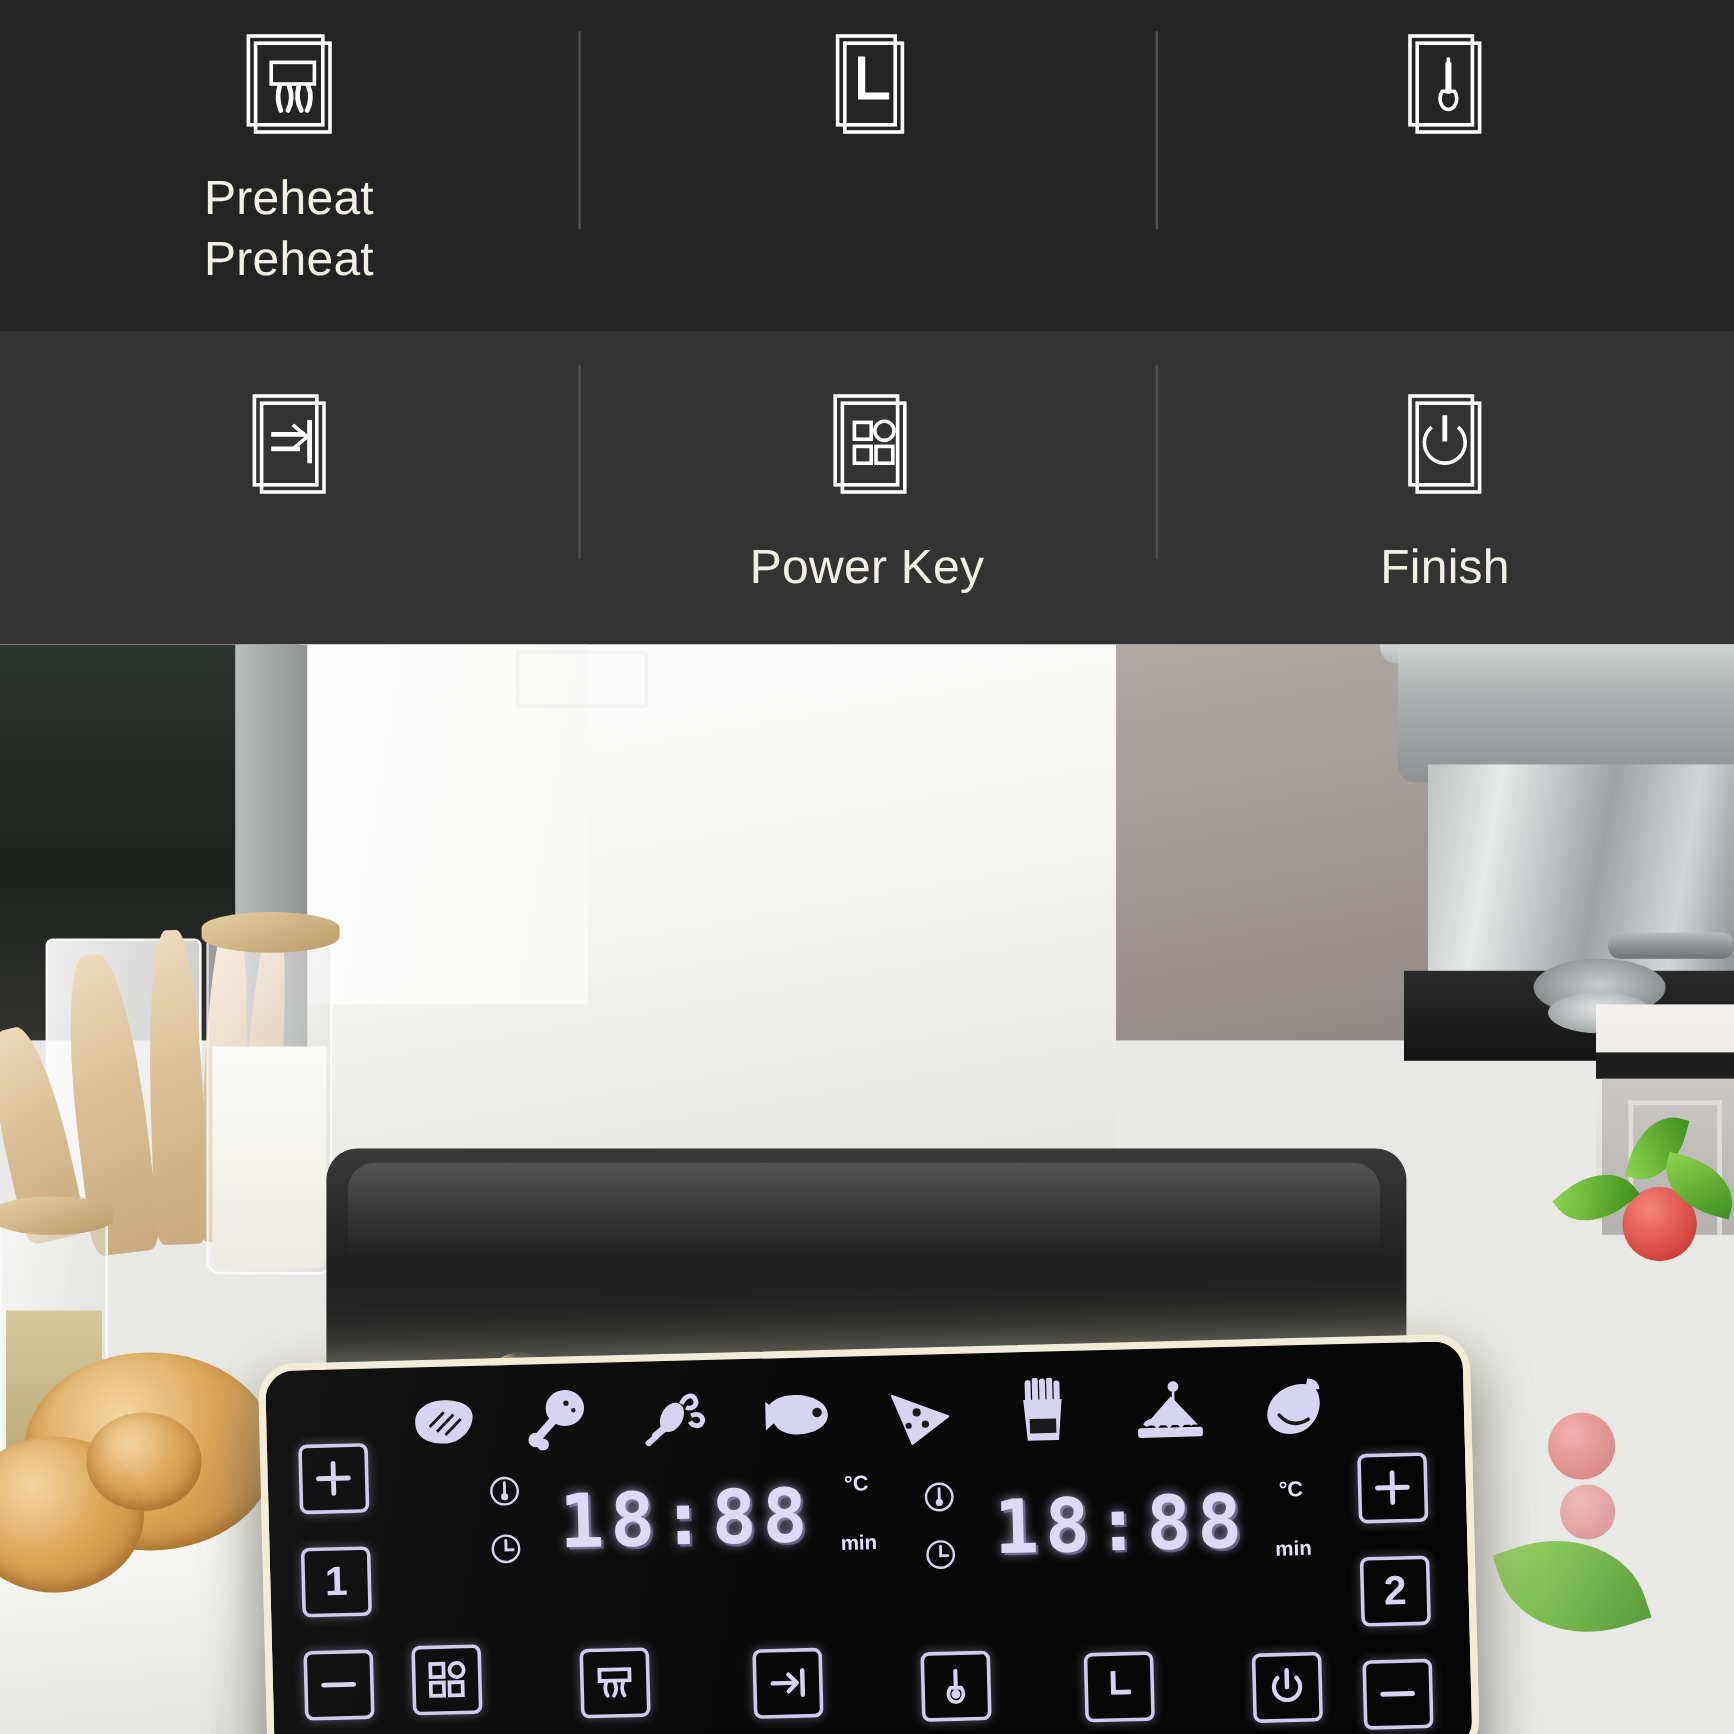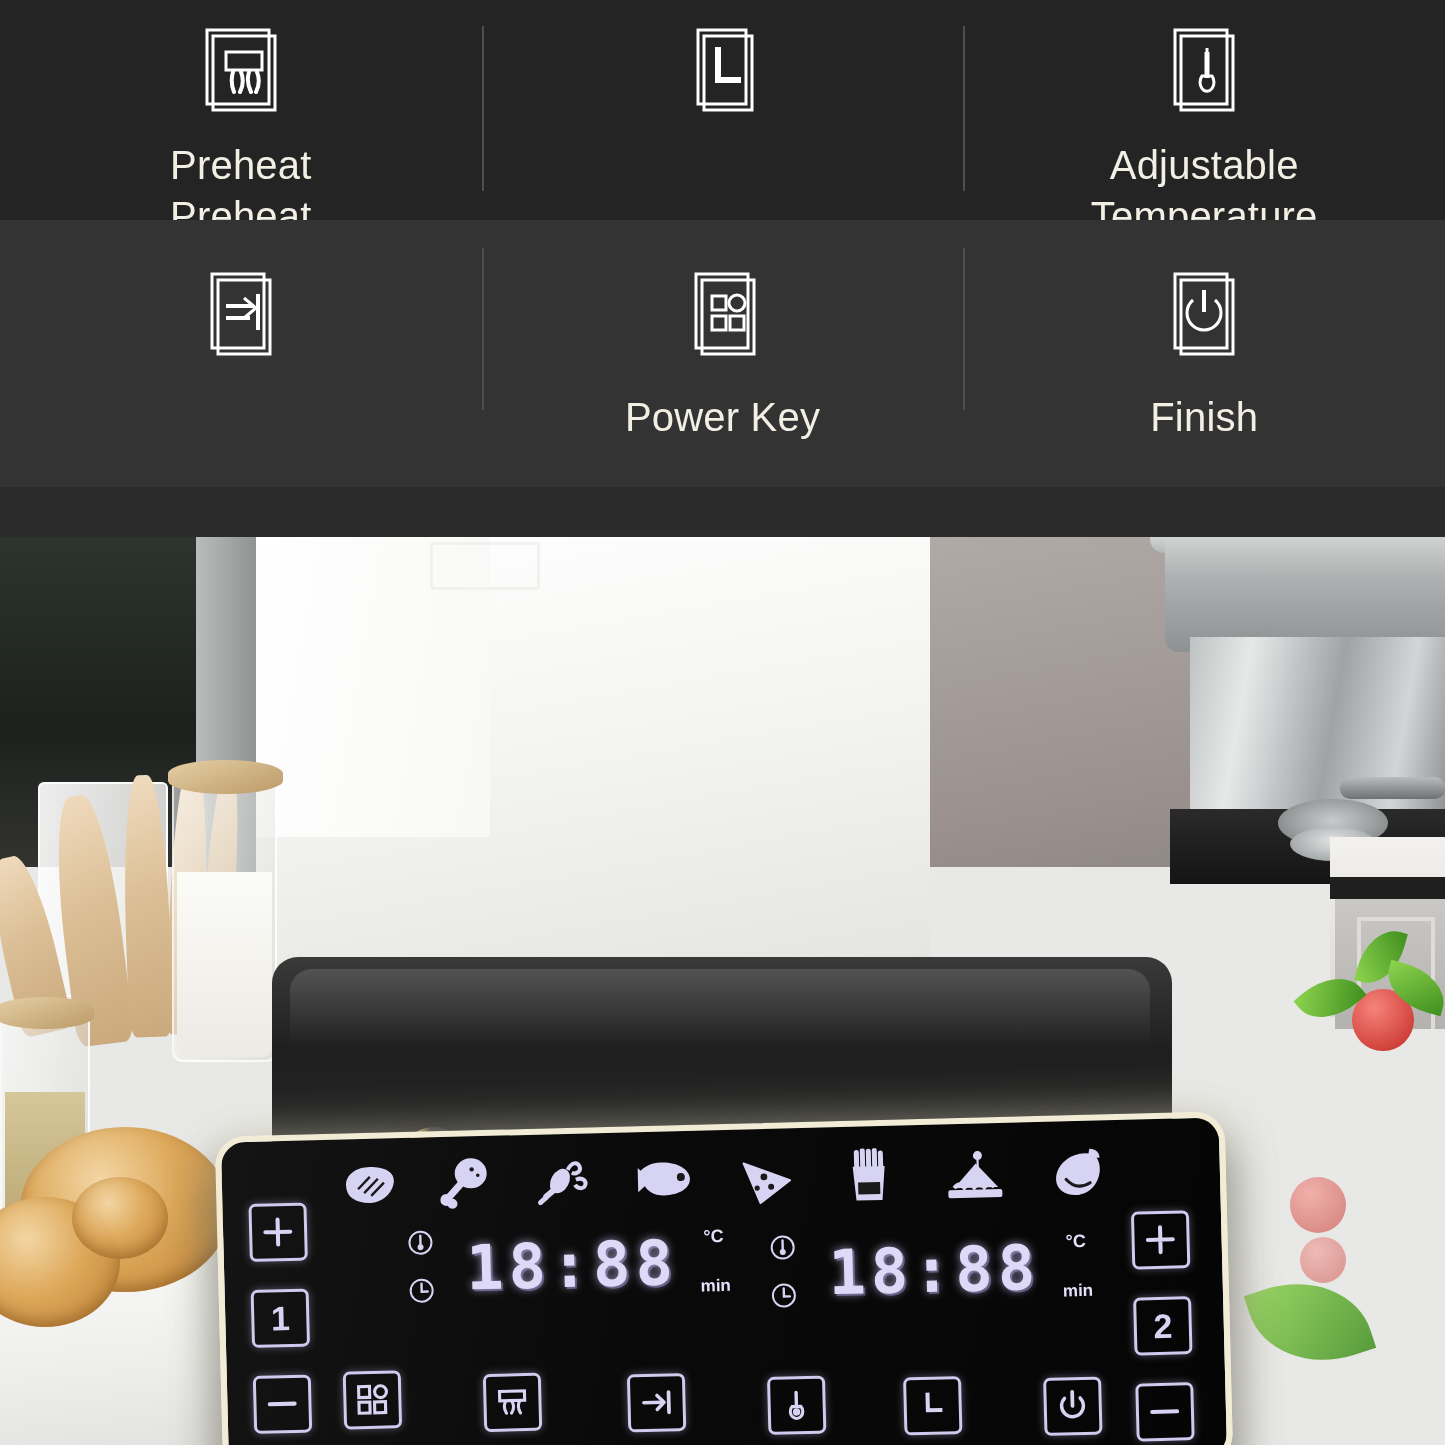--- a/index.html
+++ b/index.html
@@ -9,21 +9,21 @@
     background:#2b2b2b;
     position:relative;
   }
 
   
   .feature-header { width:1445px; }
   .feature-row {
     display:flex; width:100%;
     position:relative;
   }
-  .feature-row.row-a { height:220px; background:#242424; }
+  .feature-row.row-a { height:276px; background:#242424; }
   .feature-row.row-b { height:267px; background:#333333; }
 
   .feature-cell {
     flex:1 1 33.3333%;
     display:flex; flex-direction:column;
     align-items:center;
     position:relative;
   }
   .feature-row.row-a .feature-cell { padding-top:26px; }
   .feature-row.row-b .feature-cell { padding-top:50px; }
@@ -259,24 +259,20 @@
     <div class="feature-cell">
       <div class="f-icon">
         <svg viewBox="0 0 82 92" fill="none">
           <rect x="12" y="4" width="52" height="74" stroke="#fff" stroke-width="3"></rect>
           <rect x="18" y="10" width="52" height="74" stroke="#fff" stroke-width="3"></rect>
           <path d="M44 22 v30" stroke="#fff" stroke-width="3"></path>
           <path d="M39 50 a7 9 0 1 0 10 0 z" stroke="#fff" stroke-width="3"></path>
           <path d="M44 26 v26" stroke="#fff" stroke-width="5"></path>
         </svg>
       </div>
-      <div class="f-label">
-        <span>Adjustable</span><br>
-        <span>Temperature</span>
-      </div>
     </div>
   </div>
 
   <div class="feature-row row-b">
 
     <div class="feature-cell">
       <div class="f-icon">
         <svg viewBox="0 0 82 92" fill="none">
           <rect x="12" y="4" width="52" height="74" stroke="#fff" stroke-width="3"></rect>
           <rect x="18" y="10" width="52" height="74" stroke="#fff" stroke-width="3"></rect>

